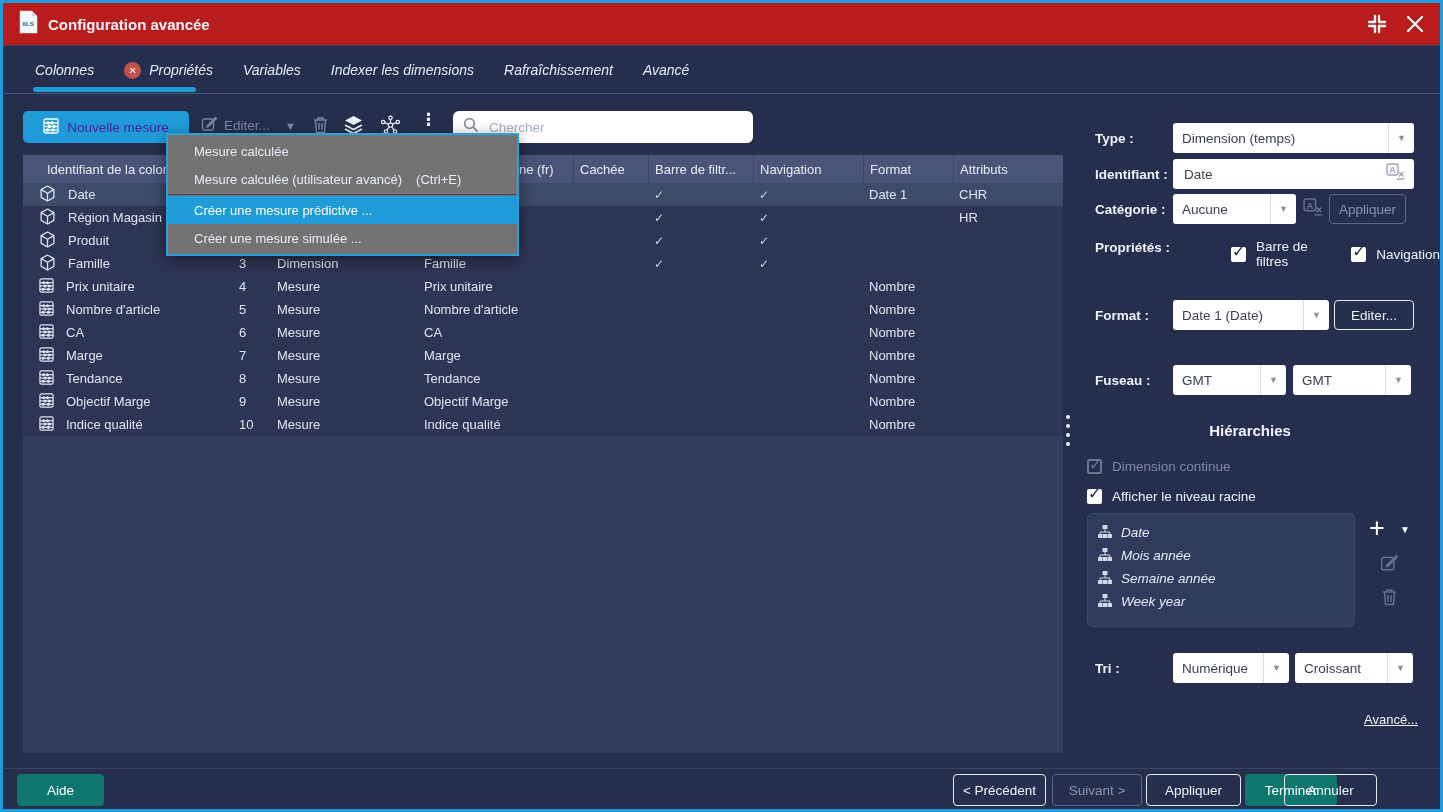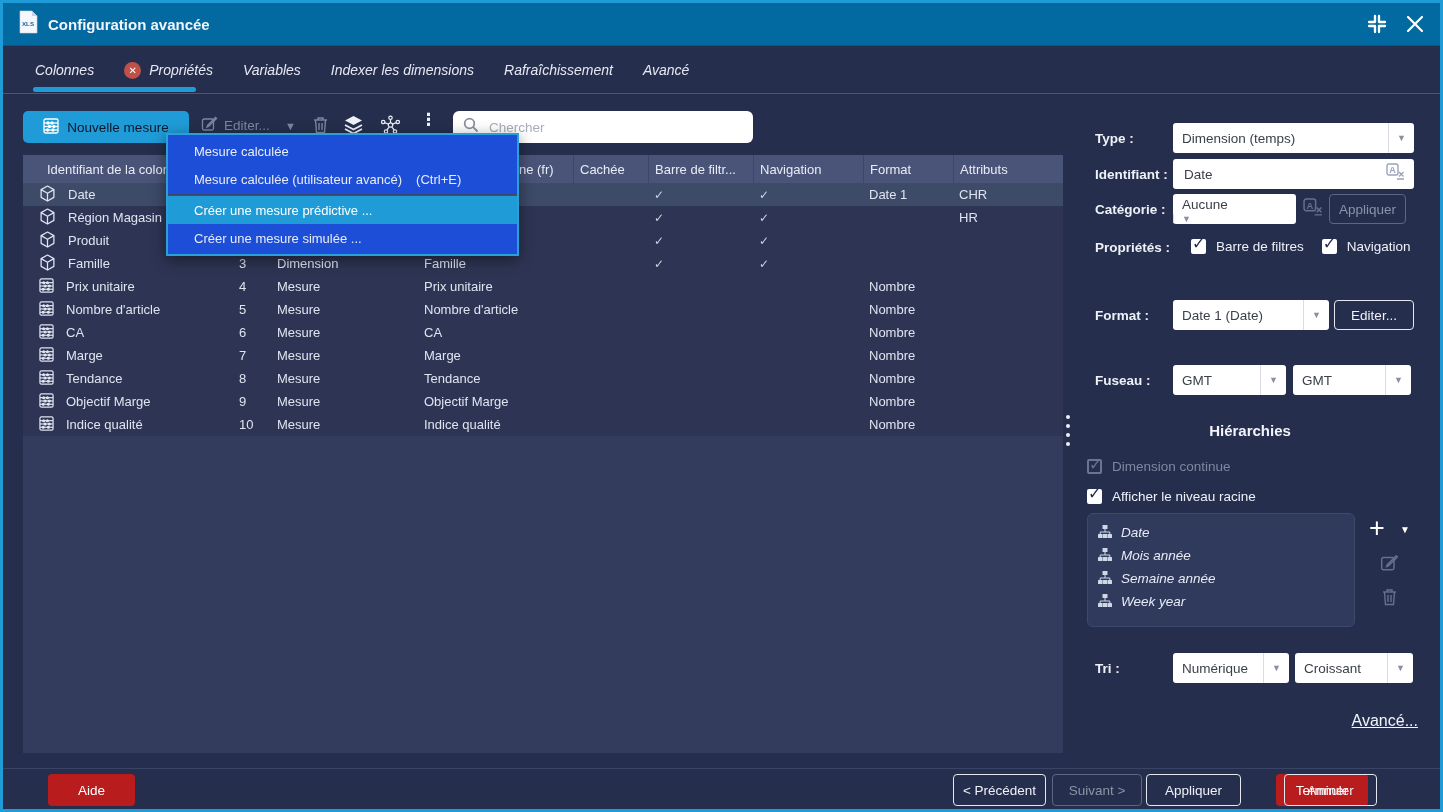--- a/index.html
+++ b/index.html
@@ -1,54 +1,54 @@
 <!DOCTYPE html>
 <html><head>
 <meta charset="utf-8">
 <style>
   html,body{margin:0;padding:0;background:#10182b;}
   *{box-sizing:border-box;font-family:"Liberation Sans","DejaVu Sans",sans-serif;}
   .dialog{position:relative;width:1443px;height:812px;background:#252f4d;border:3px solid #1f9cd8;overflow:hidden;color:#e9ecf5;}
 
   
-  .titlebar{position:absolute;left:0;top:0;right:0;height:43px;background:#0369a1;border-bottom:1px solid #3a4565;display:flex;align-items:center;padding:0 16px;}
+  .titlebar{position:absolute;left:0;top:0;right:0;height:43px;background:#b91c1c;border-bottom:1px solid #3a4565;display:flex;align-items:center;padding:0 16px;}
   .titlebar .doc{margin-right:10px;}
   .title-text{font-size:15px;font-weight:bold;color:#f2f4fa;}
   .win-controls{margin-left:auto;display:flex;align-items:center;gap:18px;}
   .win-btn{cursor:pointer;display:flex;align-items:center;}
 
   
   .tabbar{position:absolute;left:0;top:44px;right:0;height:47px;border-bottom:1px solid #47567c;display:flex;align-items:center;padding-left:32px;gap:30px;}
   .tab{font-size:14px;color:#e6e9f2;display:flex;align-items:center;gap:8px;cursor:pointer;font-style:italic;}
   .err-badge{width:17px;height:17px;border-radius:50%;background:#c15049;color:#fff;font-size:10px;font-weight:bold;display:flex;align-items:center;justify-content:center;}
   .tab-underline{position:absolute;left:30px;top:84px;width:163px;height:5px;background:#1f9cd8;border-radius:3px;}
 
   
-  .btn-new{position:absolute;left:20px;top:108px;width:166px;height:32px;background:#1f9cd8;border:none;border-radius:5px;color:#0f172a;font-size:13.5px;display:flex;align-items:center;justify-content:center;gap:8px;cursor:pointer;}
+  .btn-new{position:absolute;left:20px;top:108px;width:166px;height:32px;background:#1f9cd8;border:none;border-radius:5px;color:#4c1d95;font-size:13.5px;display:flex;align-items:center;justify-content:center;gap:8px;cursor:pointer;}
   .tool-edit{position:absolute;left:198px;top:112px;display:flex;align-items:center;gap:6px;color:#7e87a0;font-size:13.5px;cursor:pointer;}
   .tool-caret{position:absolute;left:282px;top:117px;color:#7e87a0;font-size:11px;cursor:pointer;}
   .tool-ic{position:absolute;top:112px;cursor:pointer;display:flex;align-items:center;}
   .kebab{color:#eef1f8;font-size:17px;font-weight:bold;letter-spacing:0;line-height:8px;}
   .searchbox{position:absolute;left:450px;top:108px;width:300px;height:32px;background:#fff;border-radius:6px;display:flex;align-items:center;padding:16px 10px;gap:8px;}
   .searchbox input{border:none;outline:none;flex:1;font-size:13.5px;color:#3b4049;background:transparent;}
   .searchbox input::placeholder{color:#a7adbb;}
 
   
   .table{position:absolute;left:20px;top:152px;width:1040px;height:598px;background:#343c5d;}
   .thead{display:grid;grid-template-columns:210px 38px 147px 155px 75px 105px 110px 90px 110px;height:28px;background:#4a5479;}
   .thead .th{font-size:13px;color:#e9ecf5;display:flex;align-items:center;padding-left:6px;white-space:nowrap;overflow:hidden;border-left:1px solid rgba(0,0,0,0.15);}
   .thead .th:first-child{padding-left:24px;border-left:none;}
   .trow{display:grid;grid-template-columns:210px 38px 147px 155px 75px 105px 110px 90px 110px;height:23px;background:#2e3554;cursor:pointer;}
   .trow.selected{background:#3d4a68;}
   .trow .td{font-size:13px;color:#dfe4f0;display:flex;align-items:center;padding-left:6px;white-space:nowrap;overflow:hidden;}
   .trow .td.id{padding-left:16px;gap:12px;}
   .check{color:#cfd5e3;font-size:12px;}
 
   
-  .menu{position:absolute;left:163px;top:130px;width:353px;background:#1d4ed8;border:2px solid #2aa0da;box-shadow:0 4px 14px rgba(0,0,0,.45);z-index:30;padding:2px 0;}
+  .menu{position:absolute;left:163px;top:130px;width:353px;background:#737373;border:2px solid #2aa0da;box-shadow:0 4px 14px rgba(0,0,0,.45);z-index:30;padding:2px 0;}
   .menu-item{height:28px;display:flex;align-items:center;padding-left:26px;font-size:13px;color:#e8ecf5;cursor:pointer;white-space:nowrap;}
   .menu-item.hl{background:#1f9cd8;color:#fff;}
   .menu-item .shortcut{margin-left:14px;}
   .menu-sep{height:1px;background:#3a4768;margin:1px 0;}
 
   
   .splitter{position:absolute;left:1062px;top:412px;width:6px;display:flex;flex-direction:column;gap:5px;align-items:center;}
   .splitter i{width:4px;height:4px;border-radius:50%;background:#eef1f8;}
 
   
@@ -65,26 +65,26 @@
   .cb.dim{background:transparent;border:2px solid #6b7590;}
   .cb.dim::after{color:#6b7590;top:-6px;left:0;}
   .cbrow{position:absolute;display:flex;align-items:center;gap:10px;font-size:13.5px;color:#eef1f8;}
   .cbrow.dimmed{color:#7e87a0;}
   .h-title{position:absolute;left:1092px;width:310px;text-align:center;font-size:15px;font-weight:bold;color:#f2f4f9;}
   .hlist{position:absolute;left:1084px;top:510px;width:268px;height:114px;background:#2f3a5c;border:1px solid #3d4a6e;border-radius:6px;padding:7px 0 0 10px;}
   .hitem{height:23px;display:flex;align-items:center;gap:9px;font-size:13.5px;font-style:italic;color:#e6eaf4;cursor:pointer;}
   .plus{position:absolute;left:1366px;top:512px;font-size:27px;color:#fff;font-weight:400;cursor:pointer;line-height:26px;}
   .plus-caret{position:absolute;left:1397px;top:521px;font-size:10px;color:#fff;cursor:pointer;}
   .panel-ic{position:absolute;cursor:pointer;}
-  .adv-link{position:absolute;left:1200px;top:709px;width:215px;text-align:right;font-size:16px;color:#f2f4f9;text-decoration:underline;cursor:pointer;}
+  .adv-link{position:absolute;left:1200px;top:709px;width:215px;text-align:right;font-size:13px;color:#f2f4f9;text-decoration:underline;cursor:pointer;}
 
   
   .footer-line{position:absolute;left:0;right:0;top:765px;height:1px;background:#3a4565;}
   .fbtn{position:absolute;top:771px;height:32px;border-radius:4px;font-size:13.5px;display:flex;align-items:center;justify-content:center;cursor:pointer;border:1px solid #e4e8f0;background:transparent;color:#eef1f8;}
-  .fbtn.primary{background:#b91c1c;border:none;color:#fff;margin-left:31px;}
+  .fbtn.primary{background:#0f766e;border:none;color:#fff;}
   .fbtn.disabled{border-color:#5d6784;color:#8b93a7;}
 </style>
 </head>
 <body>
 
 <div class="dialog">
 
   <div class="titlebar">
     <span class="doc">
       <svg width="19" height="24" viewBox="0 0 19 24">
@@ -526,35 +526,35 @@
       <span>
         <svg width="19" height="18" viewBox="0 0 19 18" fill="none" stroke="#9aa3b8" stroke-width="1.4">
             <rect x="1" y="1" width="11" height="11" rx="2"></rect>
             <text x="6.5" y="10" font-size="9" font-weight="bold" fill="#9aa3b8" stroke="none" text-anchor="middle">A</text>
             <path d="M13 9 l4.5 4.5 M17.5 9 L13 13.5 M11 16 h7"></path>
           </svg>
       </span>
     </div>
 
     <span class="plabel" style="left:1092px;top:199px;">Catégorie :</span>
-    <div class="dd" style="left:1170px;top:191px;width:123px;flex-direction:column;">
+    <div class="dd" style="left:1170px;top:191px;width:123px;">
       <span class="val">Aucune</span>
       <span class="arr">▼</span>
     </div>
     <span class="panel-ic" style="left:1300px;top:195px;">
       <svg width="20" height="19" viewBox="0 0 19 18" fill="none" stroke="#67718e" stroke-width="1.4">
           <rect x="1" y="1" width="11" height="11" rx="2"></rect>
           <text x="6.5" y="10" font-size="9" font-weight="bold" fill="#67718e" stroke="none" text-anchor="middle">A</text>
           <path d="M13 9 l4.5 4.5 M17.5 9 L13 13.5 M11 16 h7"></path>
         </svg>
     </span>
     <button class="btn-outline disabled" style="left:1326px;top:191px;width:77px;">Appliquer</button>
 
     <span class="plabel" style="left:1092px;top:237px;">Propriétés :</span>
-    <div class="cbrow" style="left:1188px;top:236px;">
+    <div class="cbrow" style="left:1228px;top:236px;">
       <span class="cb"></span>
       <span>Barre de filtres</span>
       <span class="cb" style="margin-left:8px;"></span>
       <span>Navigation</span>
     </div>
 
     <span class="plabel" style="left:1092px;top:305px;">Format :</span>
     <div class="dd" style="left:1170px;top:297px;width:156px;">
       <span class="val">Date 1 (Date)</span>
       <span class="arr">▼</span>

